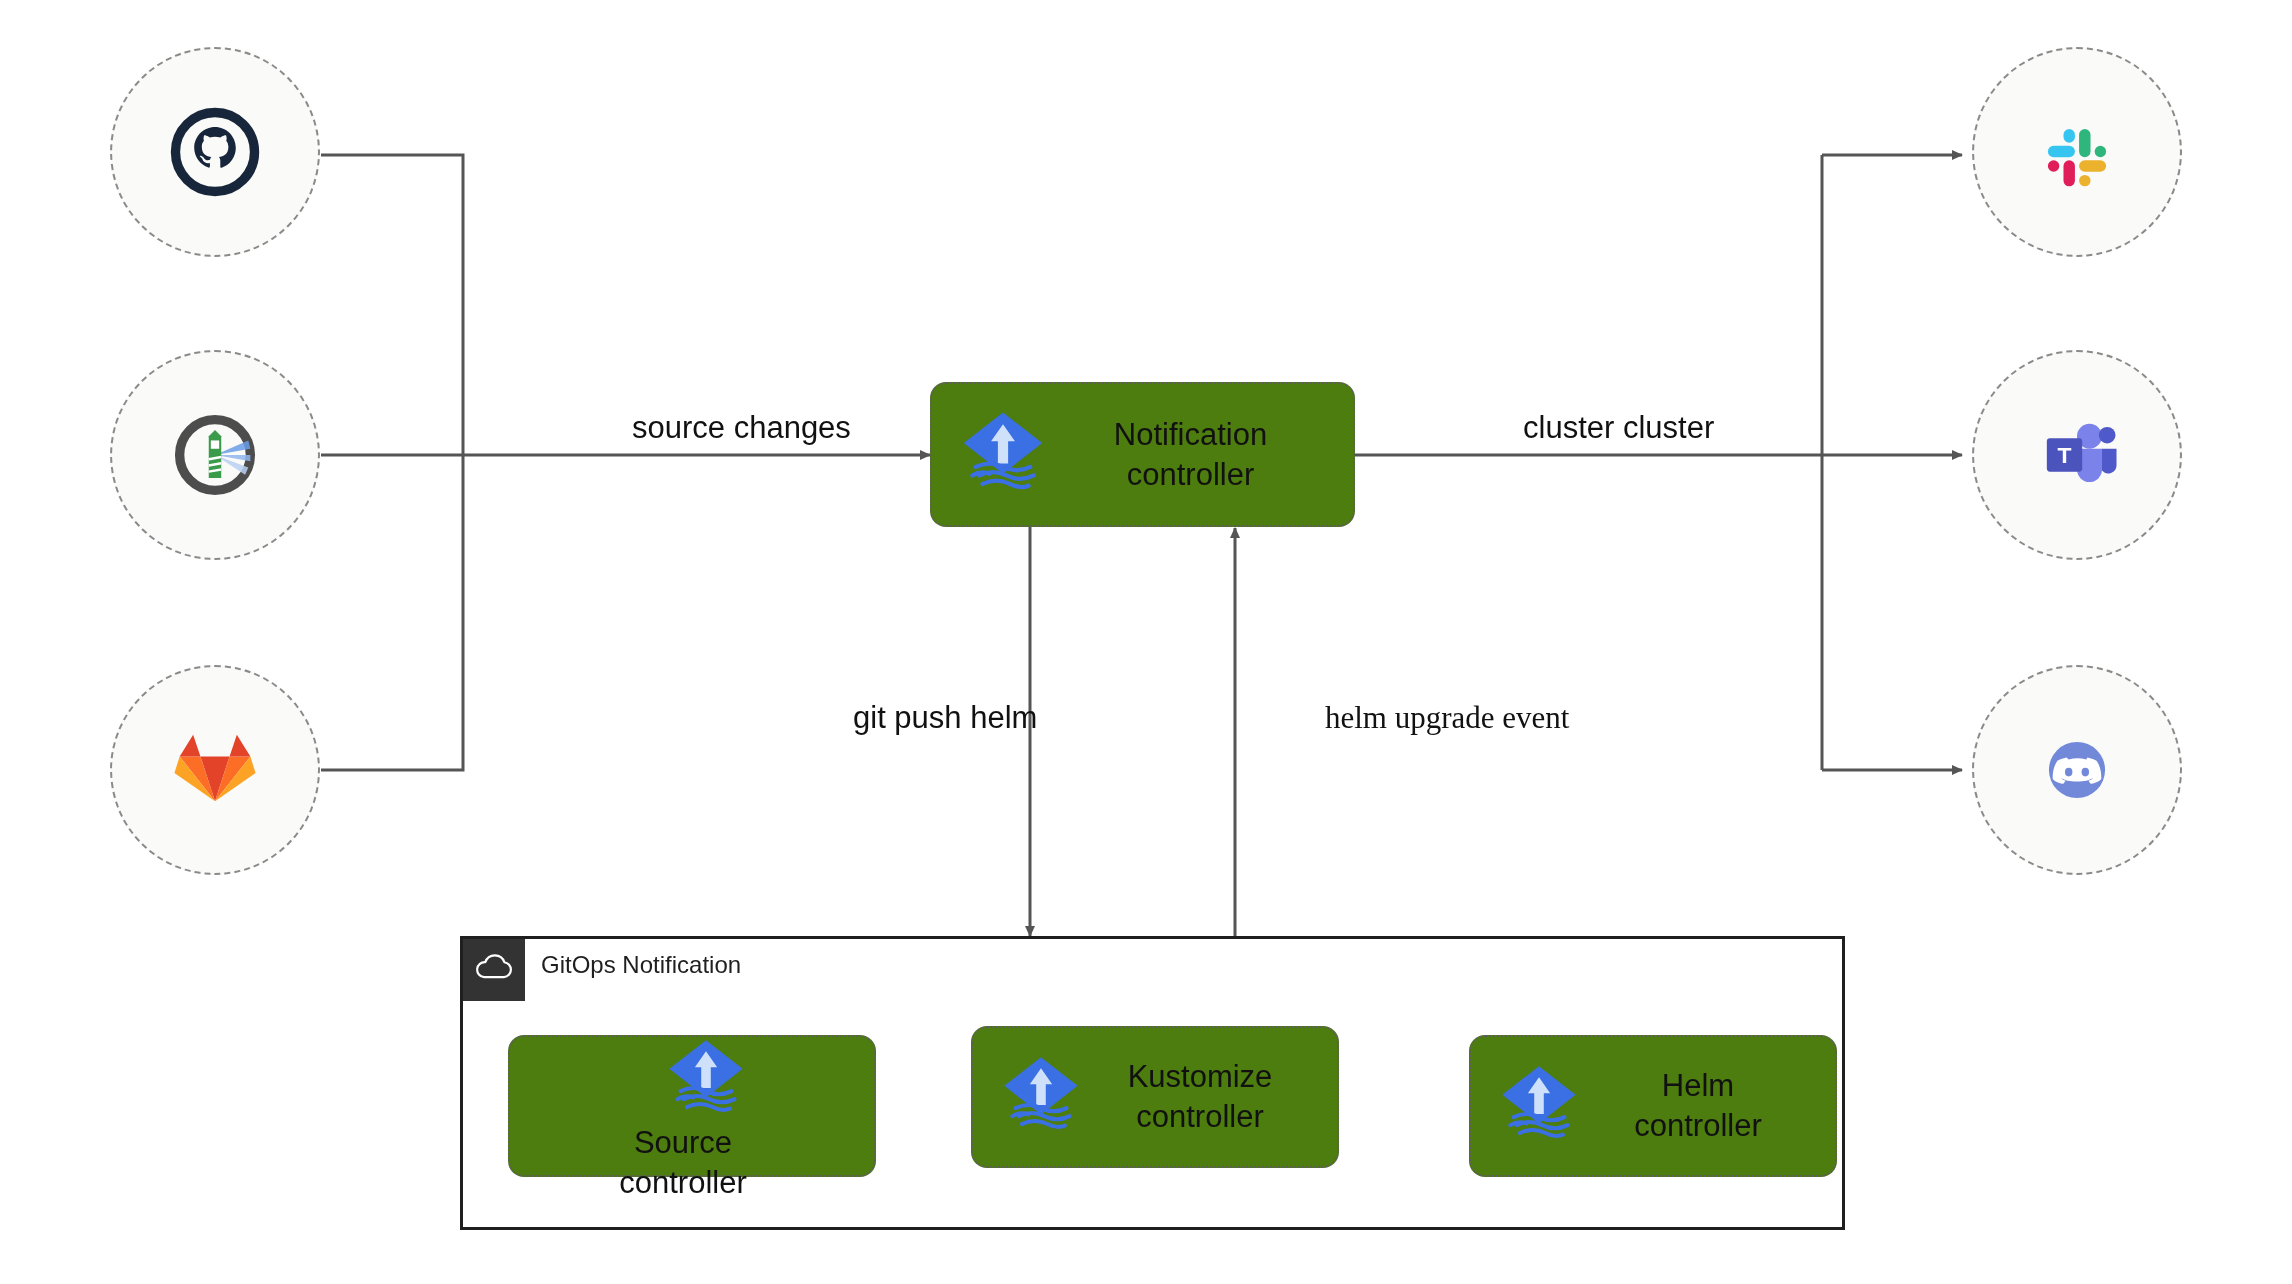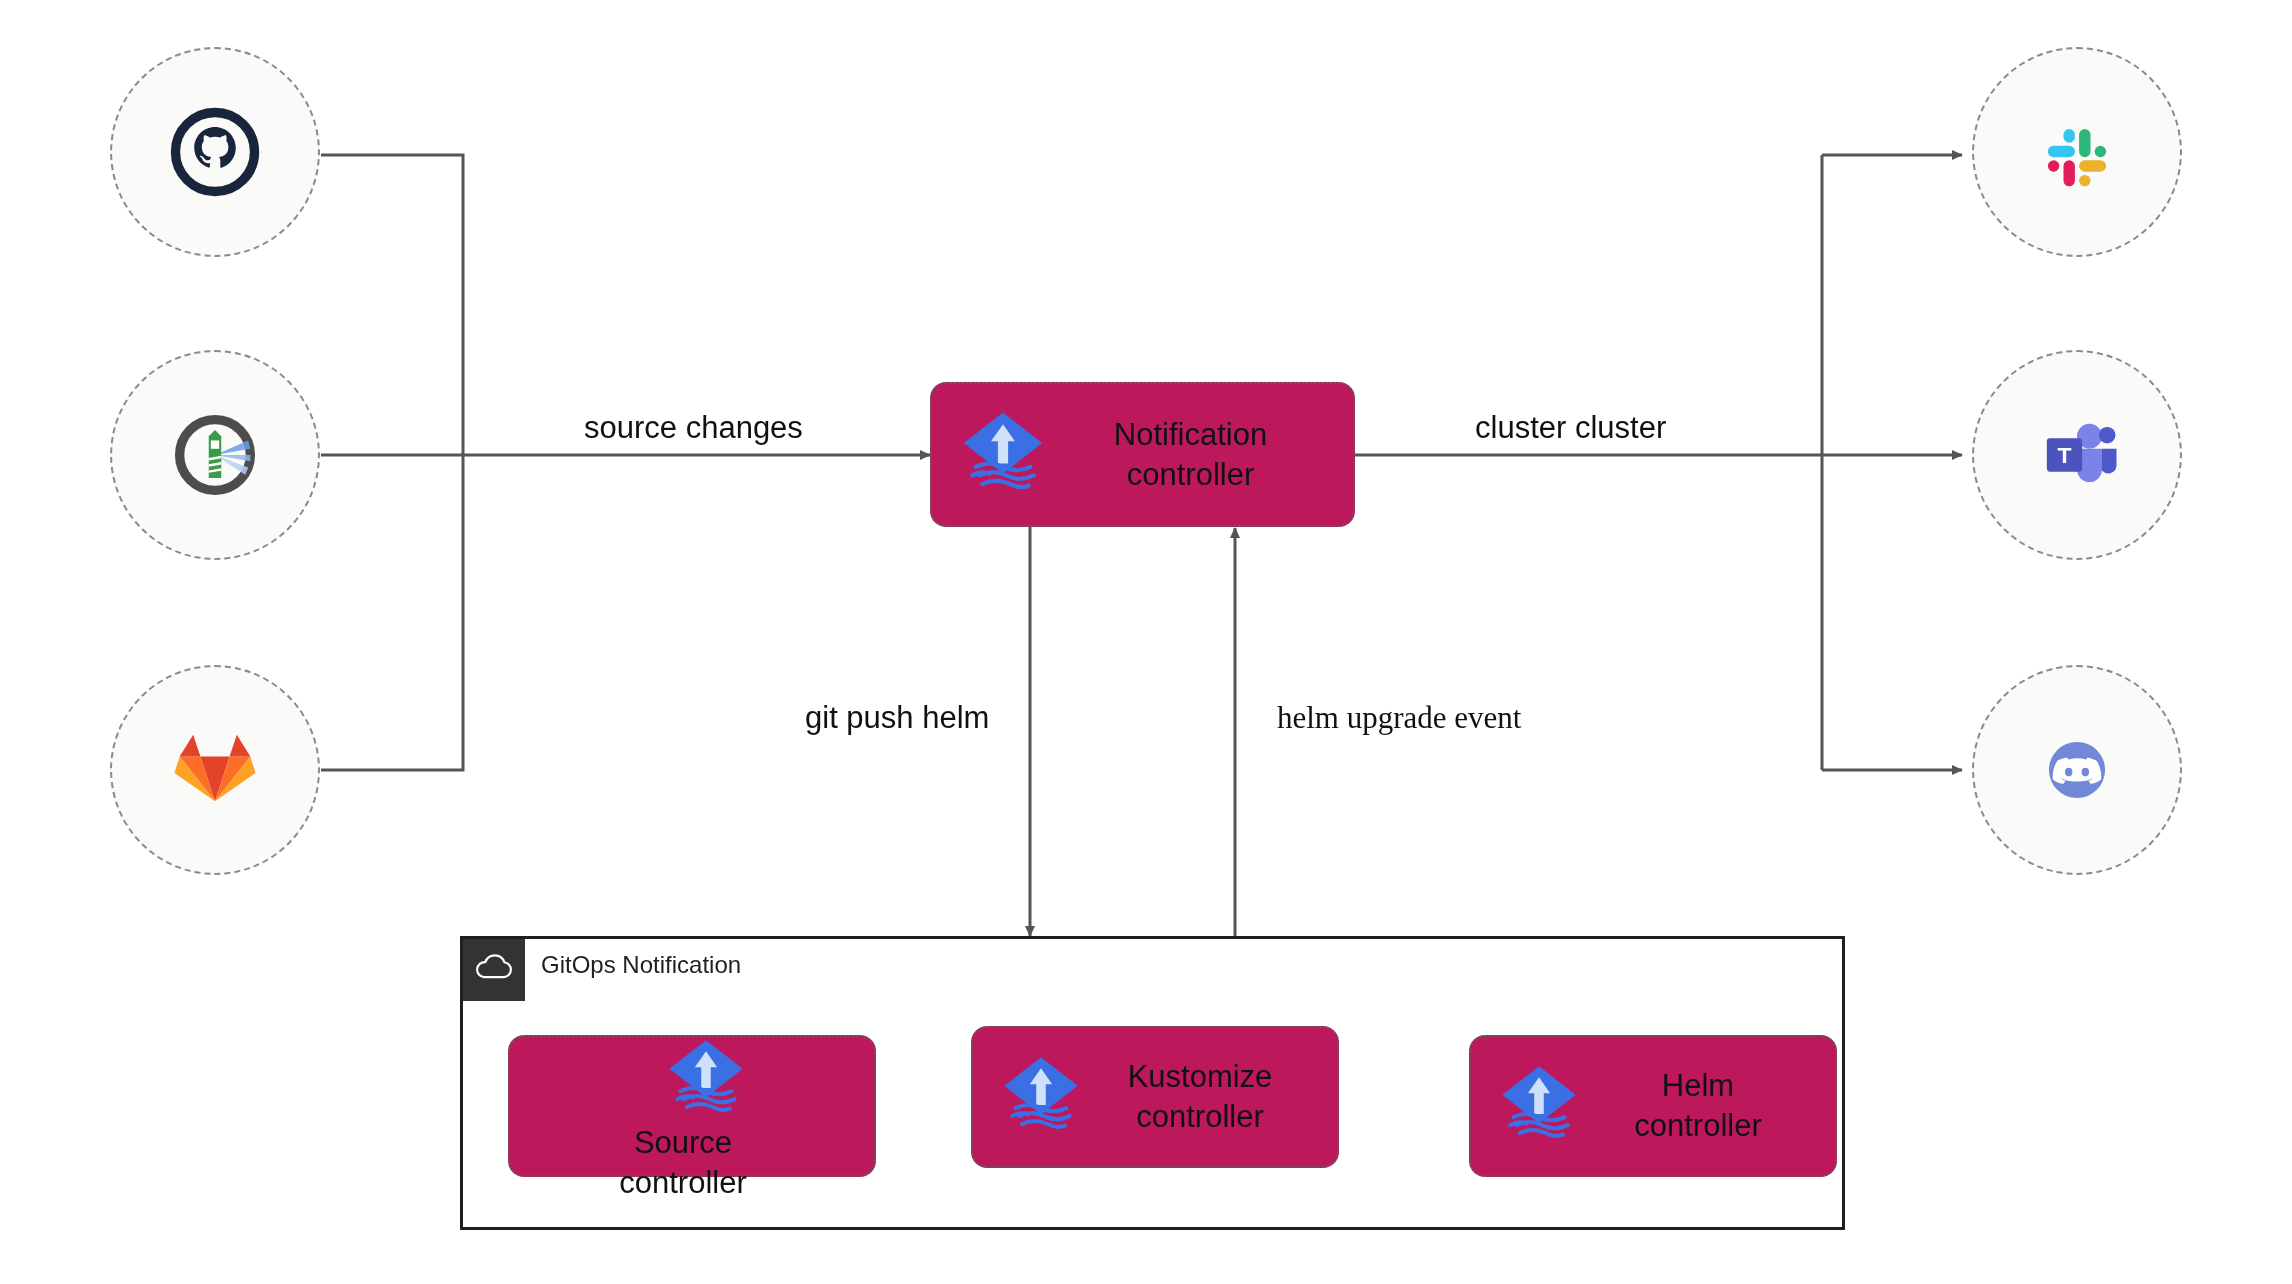--- a/index.html
+++ b/index.html
@@ -19,21 +19,21 @@
     border: 2px dashed #8a8a8a;
     border-radius: 50%;
     background: #fafaf8;
     display: flex; align-items: center; justify-content: center;
   }
   .circle-node .glyph { width: 104px; height: 104px; position: relative; }
 
   
   .ctrl-box {
     position: absolute;
-    background: #be185d;
+    background: #4d7c0f;
     border: 2px dotted #5d5d5d;
     border-radius: 16px;
     display: flex; align-items: center;
   }
   .ctrl-box .flux-logo { margin-left: 28px; flex: 0 0 auto; }
   .ctrl-box .ctrl-label {
     flex: 1 1 auto;
     text-align: center;
     font-size: 31px;
     line-height: 1.28;
@@ -60,20 +60,21 @@
     font-size: 24px;
     color: #1f1f1f;
   }
 
   
   .edge-label {
     position: absolute;
     font-size: 31px;
     color: #111111;
     white-space: nowrap;
+    margin-left: 48px;
   }
 
   
   .flux-logo { display: block; }
 </style>
 </head>
 <body>
 
 <div id="stage">
 

